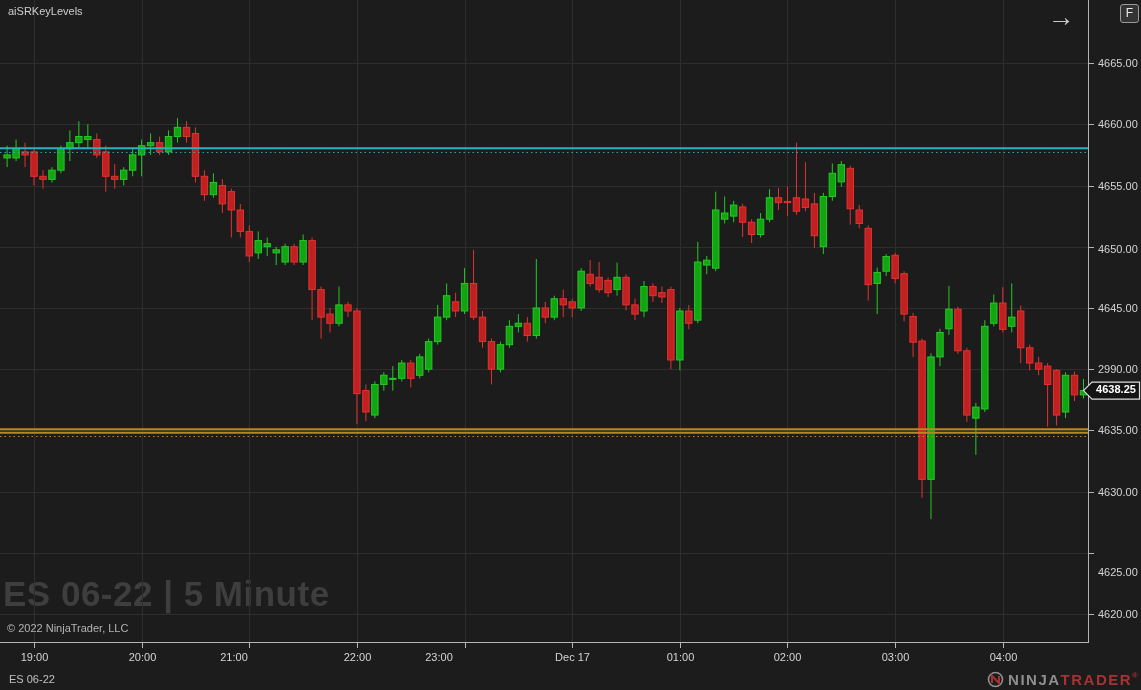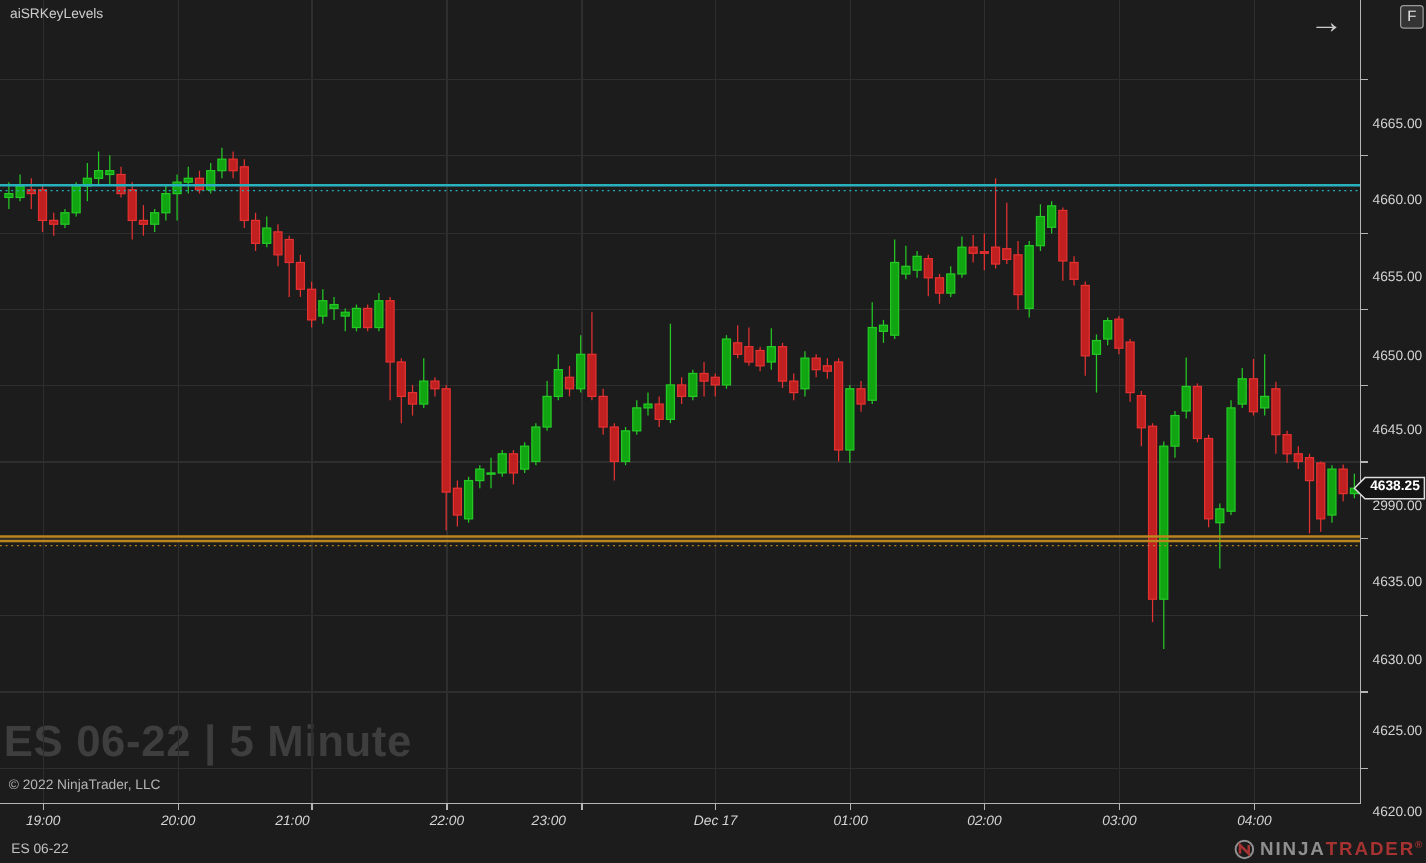--- a/index.html
+++ b/index.html
@@ -8,22 +8,22 @@
   #stage *{box-sizing:border-box;}
   .abs{position:absolute;}
   #watermark{left:3px;top:574px;font-size:35px;font-weight:bold;color:#3e3e3e;letter-spacing:.5px;white-space:nowrap;z-index:0;}
   #chart-svg{position:absolute;left:0;top:0;z-index:1;}
   #indicator-label{left:8px;top:5px;font-size:11px;color:#cdcdcd;z-index:3;}
   #copyright{left:7px;top:622px;font-size:11px;color:#b4b4b4;z-index:3;}
   #jump-arrow{left:1044px;top:2px;width:34px;height:32px;font-size:27px;line-height:30px;text-align:center;color:#c9c9c9;z-index:3;cursor:pointer;}
   #fit-button{left:1120px;top:4px;width:19px;height:19px;background:#343434;border:1px solid #9a9a9a;border-radius:3px;
               color:#e8e8e8;font-size:12px;line-height:16px;text-align:center;z-index:4;cursor:pointer;}
   #price-axis{left:1089px;top:0;width:52px;height:642px;z-index:2;}
-  .price-label{position:absolute;left:9px;font-size:11px;color:#d4d4d4;white-space:nowrap;margin-top:36px;}
-  #time-axis{left:0;top:643px;width:1047px;height:28px;z-index:2;font-style:italic;}
+  .price-label{position:absolute;left:9px;font-size:11px;color:#d4d4d4;white-space:nowrap;}
+  #time-axis{left:0;top:643px;width:1047px;height:28px;z-index:2;}
   .time-label{position:absolute;top:8px;font-size:11px;color:#d4d4d4;transform:translateX(-50%);white-space:nowrap;}
   #price-marker-label{left:1093px;top:383px;width:46px;text-align:center;font-size:11px;font-weight:bold;color:#ffffff;z-index:4;}
   #tab-label{left:9px;top:673px;font-size:11px;color:#c0c0c0;z-index:3;}
   #brand{right:3px;bottom:2px;display:flex;align-items:center;z-index:3;}
   #brand .word{font-size:15px;font-weight:bold;letter-spacing:1.5px;line-height:16px;}
   #brand-ninja{color:#8f8f8f;margin-left:4px;}
   #brand-trader{color:#a63232;}
   #brand-reg{color:#a63232;font-size:8px;font-weight:bold;align-self:flex-start;margin-top:0px;}
 </style>
 </head>
@@ -342,21 +342,21 @@
 
   <div id="price-axis" class="abs">
       <div class="price-label" style="top: 56.5px;">4665.00</div>
       <div class="price-label" style="top: 117.5px;">4660.00</div>
       <div class="price-label" style="top: 179.5px;">4655.00</div>
       <div class="price-label" style="top: 243px;">4650.00</div>
       <div class="price-label" style="top: 301.5px;">4645.00</div>
       <div class="price-label" style="top: 362.5px;">2990.00</div>
       <div class="price-label" style="top: 423.5px;">4635.00</div>
       <div class="price-label" style="top: 485.5px;">4630.00</div>
-      <div class="price-label" style="top: 543px;">4625.00</div>
+      <div class="price-label" style="top: 566px;">4625.00</div>
       <div class="price-label" style="top: 607.5px;">4620.00</div>
     </div>
   <div id="time-axis" class="abs">
       <div class="time-label" style="left: 34.5px;">19:00</div>
       <div class="time-label" style="left: 142.5px;">20:00</div>
       <div class="time-label" style="left: 234px;">21:00</div>
       <div class="time-label" style="left: 357.5px;">22:00</div>
       <div class="time-label" style="left: 439px;">23:00</div>
       <div class="time-label" style="left: 572.5px;">Dec 17</div>
       <div class="time-label" style="left: 680.5px;">01:00</div>

